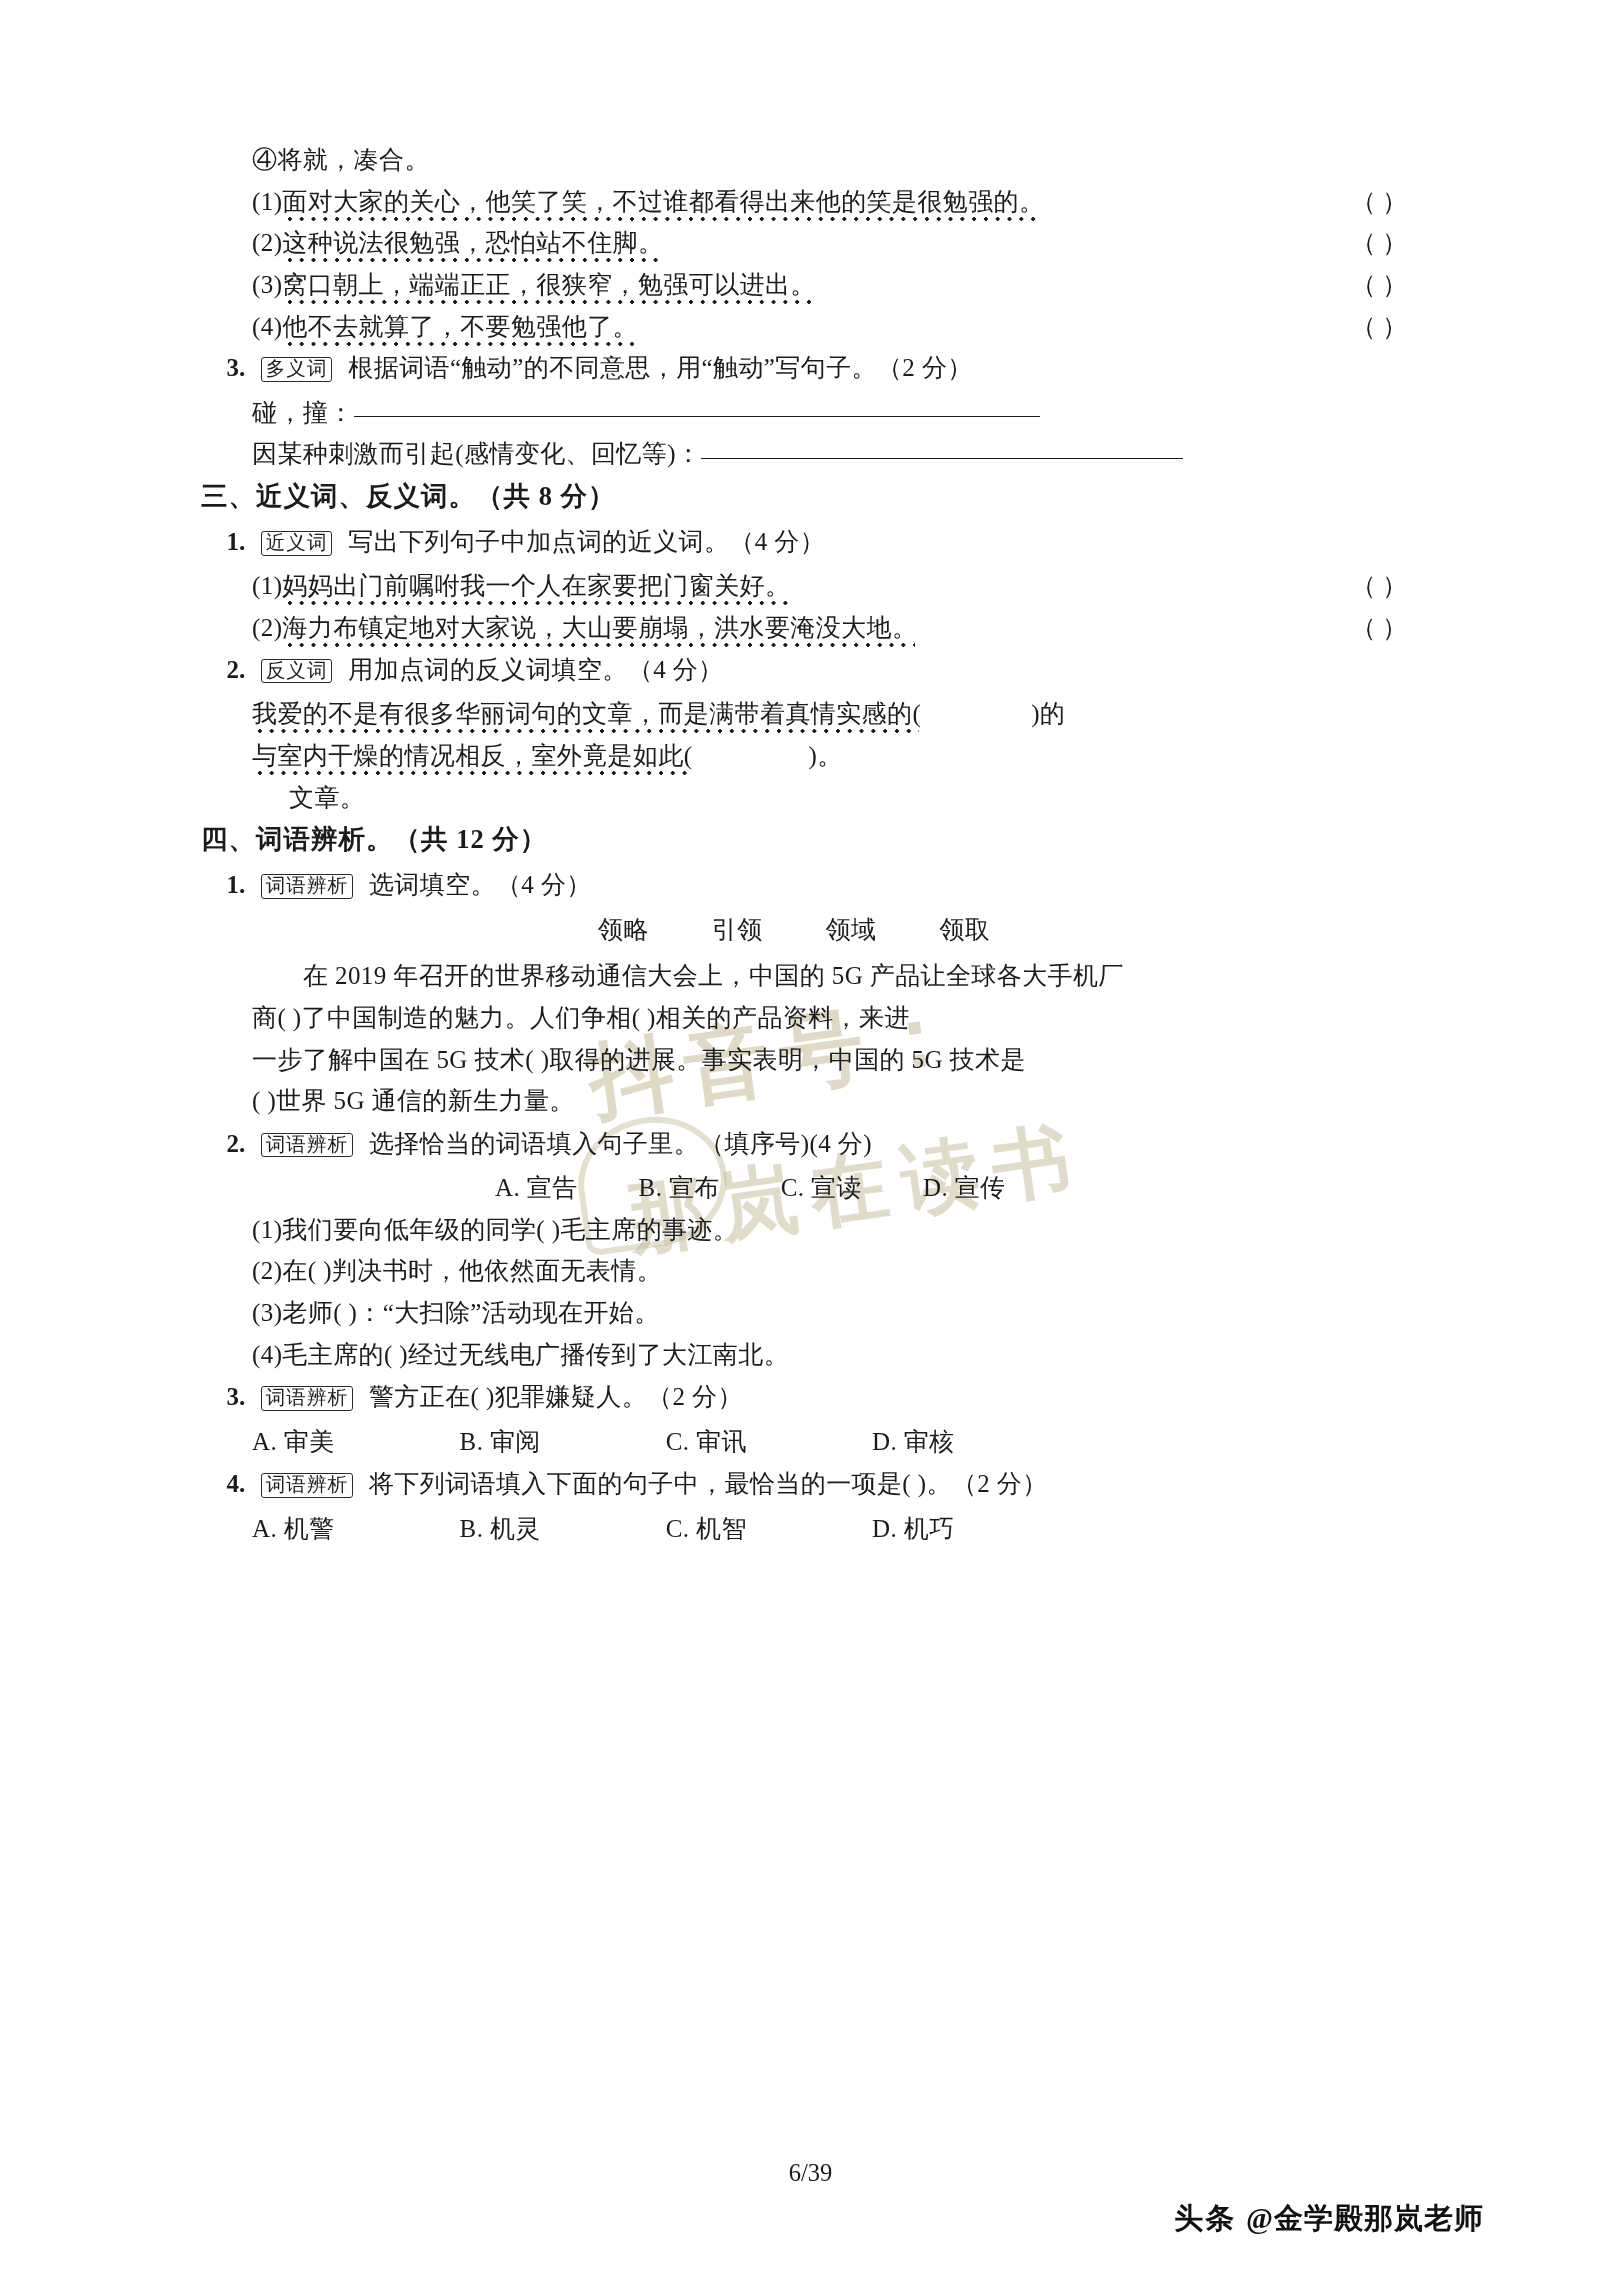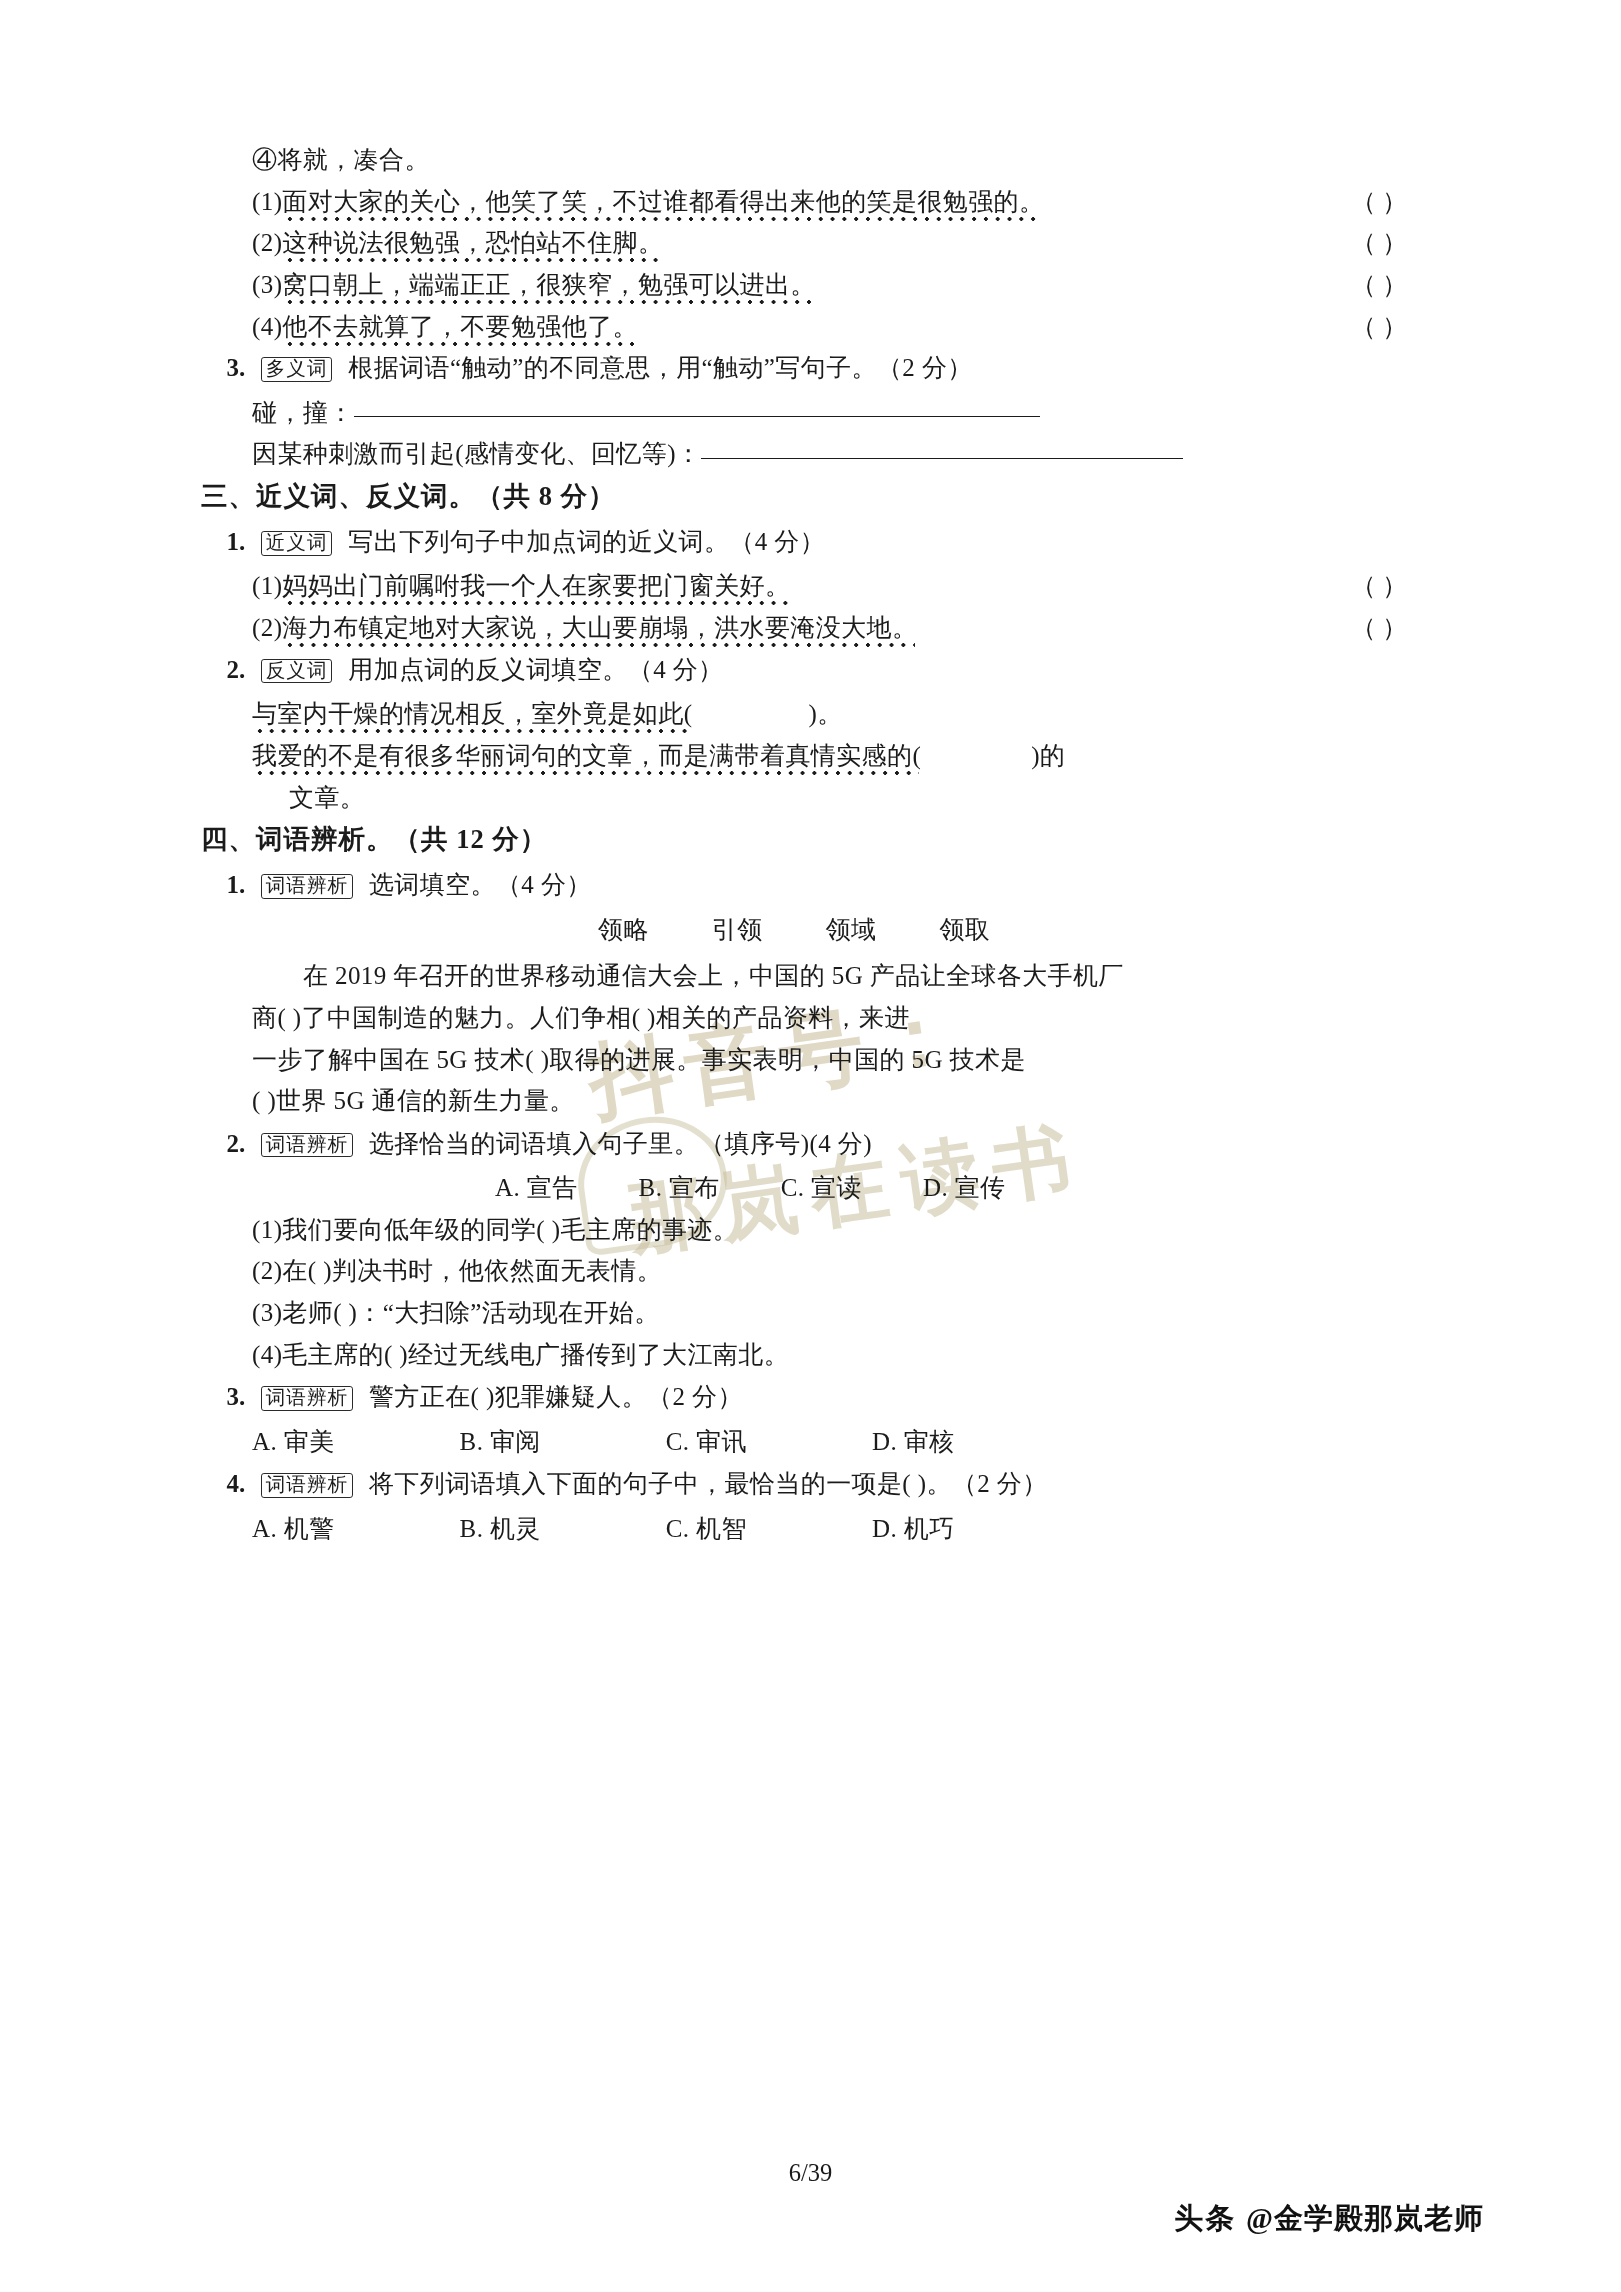--- a/index.html
+++ b/index.html
@@ -261,28 +261,28 @@
       <span class="spacer"></span>
       <span class="paren-blank">（      ）</span>
     </div>
 
     <div class="line indent2">
       <span class="num">2.</span>
       <span class="tag">反义词</span>
       <span class="txt">用加点词的反义词填空。（4 分）</span>
     </div>
     <div class="line indent1">
+      <span class="txt dotted">我爱的不是有很多华丽词句的文章，而是满带着真情实感的(</span>
+      <span style="display:inline-block;width:110px;"></span>
+      <span class="txt">)的</span>
+    </div>
+    <div class="line indent1">
       <span class="txt dotted">与室内干燥的情况相反，室外竟是如此(</span>
       <span style="display:inline-block;width:116px;"></span>
       <span class="txt">)。</span>
-    </div>
-    <div class="line indent1">
-      <span class="txt dotted">我爱的不是有很多华丽词句的文章，而是满带着真情实感的(</span>
-      <span style="display:inline-block;width:110px;"></span>
-      <span class="txt">)的</span>
     </div>
     <div class="line indent3">
       <span class="txt">文章。</span>
     </div>
 
     <div class="sec-head">四、词语辨析。（共 12 分）</div>
 
     <div class="line indent2">
       <span class="num">1.</span>
       <span class="tag">词语辨析</span>

